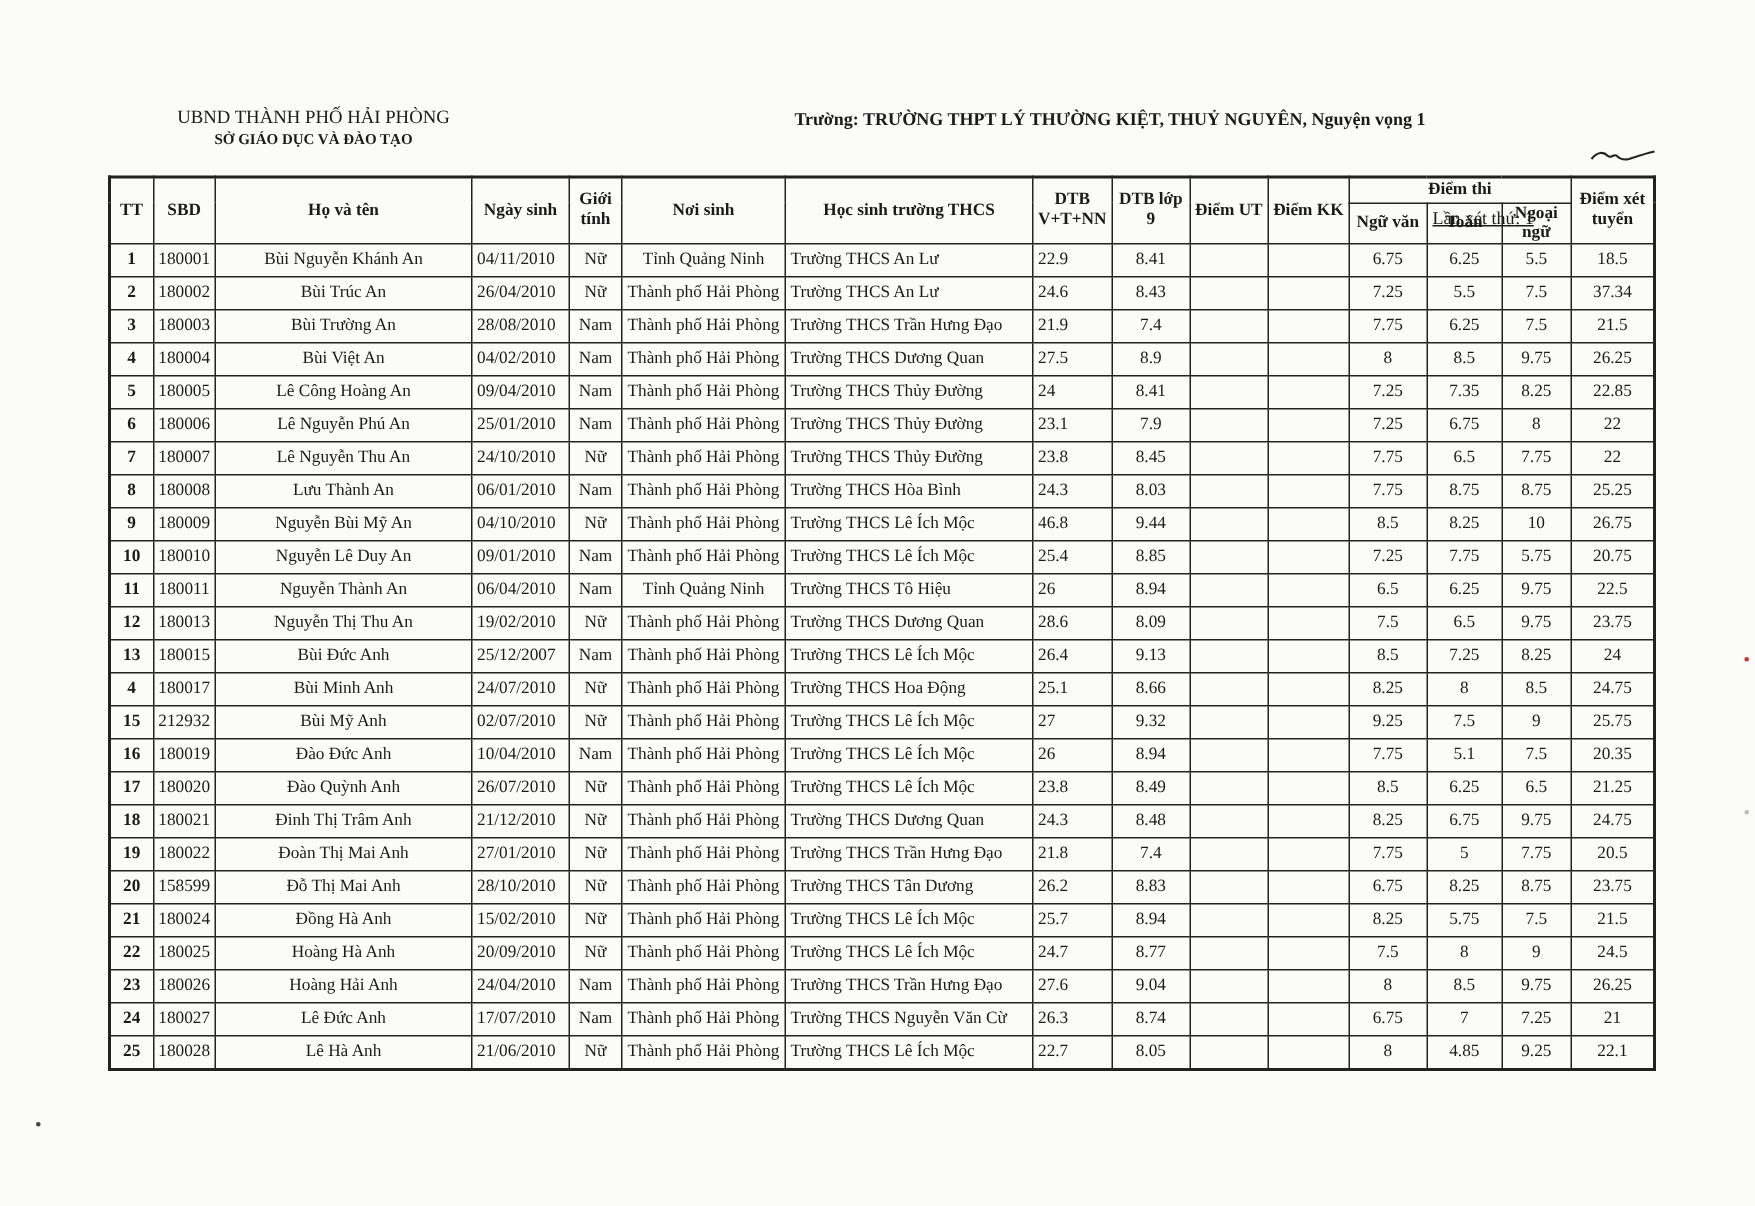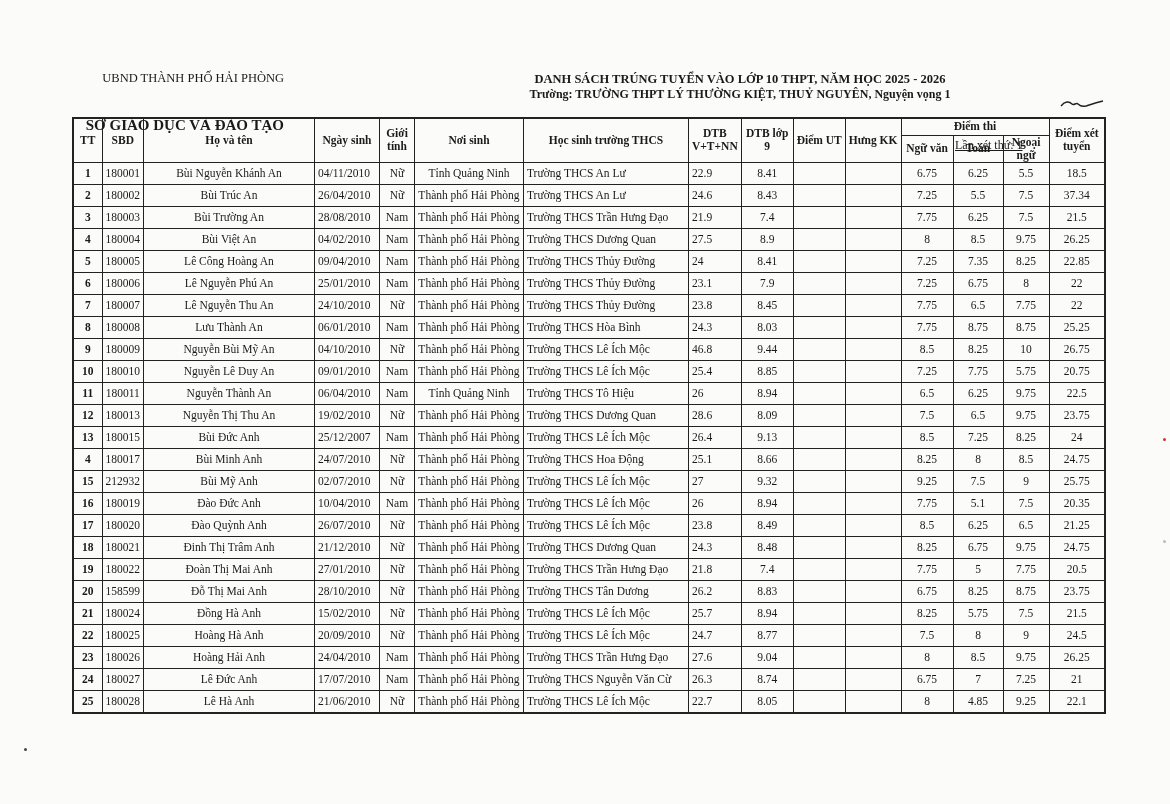--- a/index.html
+++ b/index.html
@@ -1,20 +1,20 @@
 <!DOCTYPE html>
 <html><head>
 <meta charset="utf-8">
 <style>
   html,body{margin:0;padding:0;}
   body{width:1170px;height:804px;background:#fbfbfa;position:relative;overflow:hidden;
        font-family:"Liberation Serif","DejaVu Serif",serif;color:#1a1a1a;}
-  .left-head{position:absolute;left:74px;top:71px;width:210px;text-align:right;}
+  .left-head{position:absolute;left:104px;top:71px;width:210px;text-align:center;}
   .left-head .l1{font-size:12.5px;line-height:15px;}
-  .left-head .l2{font-size:15px;line-height:15px;font-weight:bold;margin-top:32px;}
+  .left-head .l2{font-size:10px;line-height:15px;font-weight:bold;}
   .center-head{position:absolute;left:470px;top:72px;width:540px;text-align:center;}
   .center-head .t1{font-size:12.5px;font-weight:bold;line-height:15px;}
   .center-head .t2{font-size:12px;font-weight:bold;line-height:15px;}
   .round{position:absolute;left:955px;top:101px;font-size:12px;font-weight:normal;text-decoration:underline;margin-top:37px;}
   .sig{position:absolute;left:1060px;top:98px;}
   table{position:absolute;left:72px;top:117px;border-collapse:collapse;table-layout:fixed;font-size:11.5px;}
   th,td{border:1px solid #222;padding:0 3px;height:21px;white-space:nowrap;overflow:hidden;}
   th{font-weight:bold;font-size:11.5px;line-height:13px;text-align:center;}
   table{border:2px solid #222;}
   td.c{text-align:center;}
@@ -24,21 +24,20 @@
 </style>
 </head>
 <body>
 
 <div class="left-head">
   <div class="l1">UBND THÀNH PHỐ HẢI PHÒNG</div>
   <div class="l2">SỞ GIÁO DỤC VÀ ĐÀO TẠO</div>
 </div>
 
 <div class="center-head">
-  <div class="t1">DANH SÁCH TRÚNG TUYỂN VÀO LỚP 10 THPT, NĂM HỌC 2025 - 2026</div>
   <div class="t2">Trường: TRƯỜNG THPT LÝ THƯỜNG KIỆT,  THUỶ NGUYÊN, Nguyện vọng 1</div>
 </div>
 
 <div class="round">Lần xét thứ: 1</div>
 
 <svg class="sig" width="44" height="14" viewBox="0 0 44 14">
   <path d="M1 8 C5 3,9 3,12 6 C14 8,16 4,18 6 C20 8,22 9,26 8 C32 6,38 4,43 3" stroke="#222" stroke-width="1.4" fill="none"></path>
 </svg>
 
 <table>
@@ -64,21 +63,21 @@
       <th rowspan="2" style="height:36px">TT</th>
       <th rowspan="2">SBD</th>
       <th rowspan="2">Họ và tên</th>
       <th rowspan="2">Ngày sinh</th>
       <th rowspan="2"><span>Giới</span><br><span>tính</span></th>
       <th rowspan="2">Nơi sinh</th>
       <th rowspan="2">Học sinh trường THCS</th>
       <th rowspan="2"><span>DTB</span><br><span>V+T+NN</span></th>
       <th rowspan="2"><span>DTB lớp</span><br><span>9</span></th>
       <th rowspan="2">Điểm UT</th>
-      <th rowspan="2">Hưng KK</th>
+      <th rowspan="2">Điểm KK</th>
       <th colspan="3" style="height:13px">Điểm thi</th>
       <th rowspan="2"><span>Điểm xét</span><br><span>tuyển</span></th>
     </tr>
     <tr>
       <th style="height:22px">Ngữ văn</th>
       <th>Toán</th>
       <th><span>Ngoại</span><br><span>ngữ</span></th>
     </tr>
   </thead>
   <tbody id="tbody">

